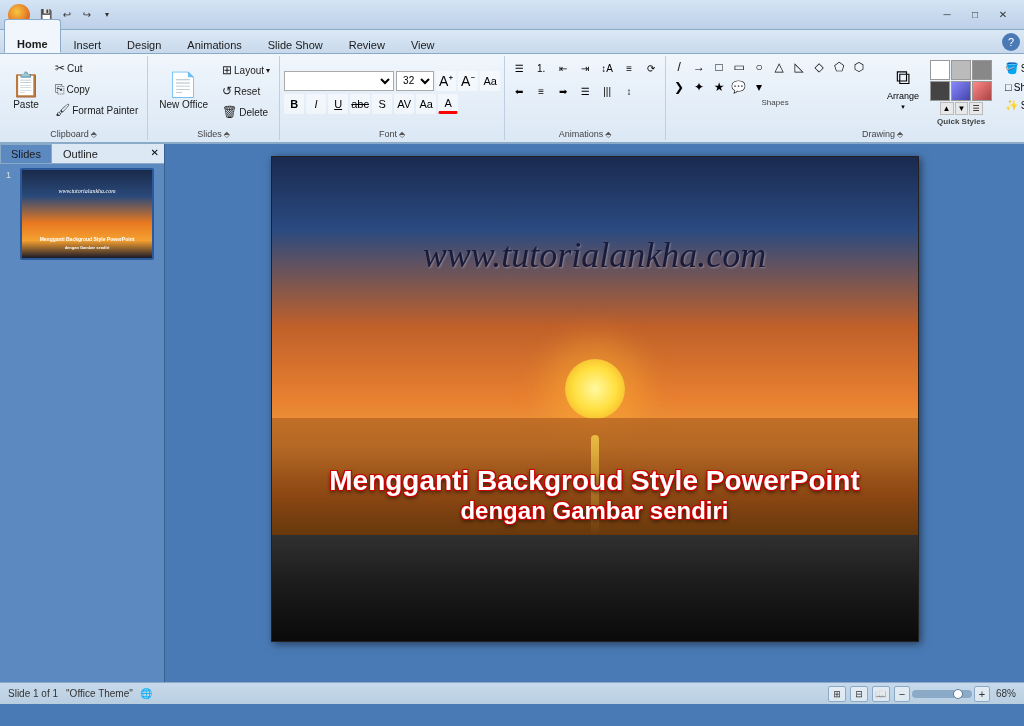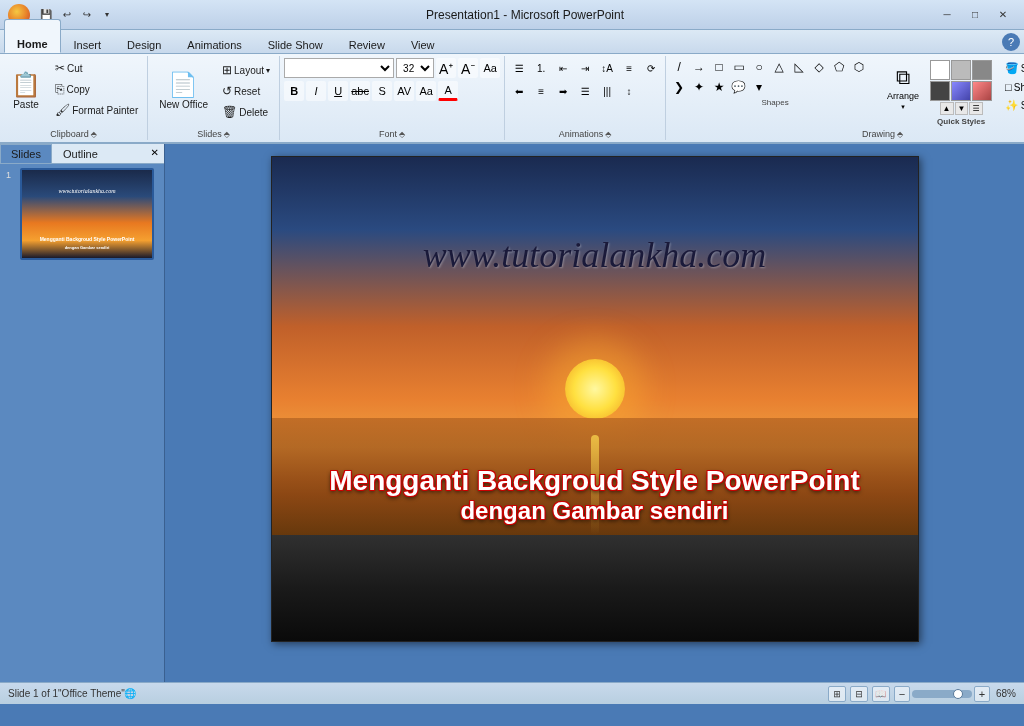--- a/index.html
+++ b/index.html
@@ -321,20 +321,21 @@
     
     .status-bar {
       height: 22px;
       background: linear-gradient(to bottom, #c8d9ec, #b8cfe0);
       border-top: 1px solid #8aaac8;
       display: flex;
       align-items: center;
       padding: 4px 8px;
       font-size: 10px;
       color: #333;
+      gap: 8px;
     }
     .status-right { margin-left: auto; display: flex; align-items: center; gap: 4px; }
     .view-btn {
       width: 18px; height: 16px; display: flex; align-items: center; justify-content: center;
       border: 1px solid #8aaac8; border-radius: 2px; cursor: pointer; font-size: 9px;
       background: rgba(255,255,255,0.5);
     }
     .zoom-control { display: flex; align-items: center; gap: 2px; }
     .zoom-btn { width: 16px; height: 16px; border: 1px solid #8aaac8; border-radius: 2px; display: flex; align-items: center; justify-content: center; cursor: pointer; font-size: 11px; background: rgba(255,255,255,0.5); }
     .zoom-slider { width: 60px; height: 8px; background: #8aaac8; border-radius: 4px; position: relative; cursor: pointer; }
@@ -377,21 +378,20 @@
 <div class="title-bar">
   <div class="title-bar-left">
     <div class="office-orb"></div>
     <div class="quick-access">
       <div class="qa-btn">💾</div>
       <div class="qa-btn">↩</div>
       <div class="qa-btn">↪</div>
       <div class="qa-btn" style="font-size:8px">▾</div>
     </div>
   </div>
-  <div class="title-center">Presentation1 - Microsoft PowerPoint</div>
   <div class="title-controls">
     <div class="title-ctrl-btn">─</div>
     <div class="title-ctrl-btn">□</div>
     <div class="title-ctrl-btn close">✕</div>
   </div>
 </div>
 
 <div class="ribbon-tabs">
   <div class="ribbon-tab active">Home</div>
   <div class="ribbon-tab">Insert</div>
@@ -454,21 +454,21 @@
         </div>
       </div>
     </div>
     <div class="ribbon-group-label">
       <span>Slides</span>
       <span class="expand-icon">⬘</span>
     </div>
   </div>
 
   <div class="ribbon-group">
-    <div class="ribbon-group-content" style="flex-direction:column; gap:2px;">
+    <div class="ribbon-group-content" style="flex-direction:column; gap:2px;justify-content:center;">
       <div class="font-row">
         <select class="font-select">
           <option></option>
         </select>
         <select class="font-size-select">
           <option>32</option>
         </select>
         <div class="font-btn" style="font-size:14px">A⁺</div>
         <div class="font-btn" style="font-size:14px">A⁻</div>
         <div class="font-btn" style="font-size:11px">Aa</div>

